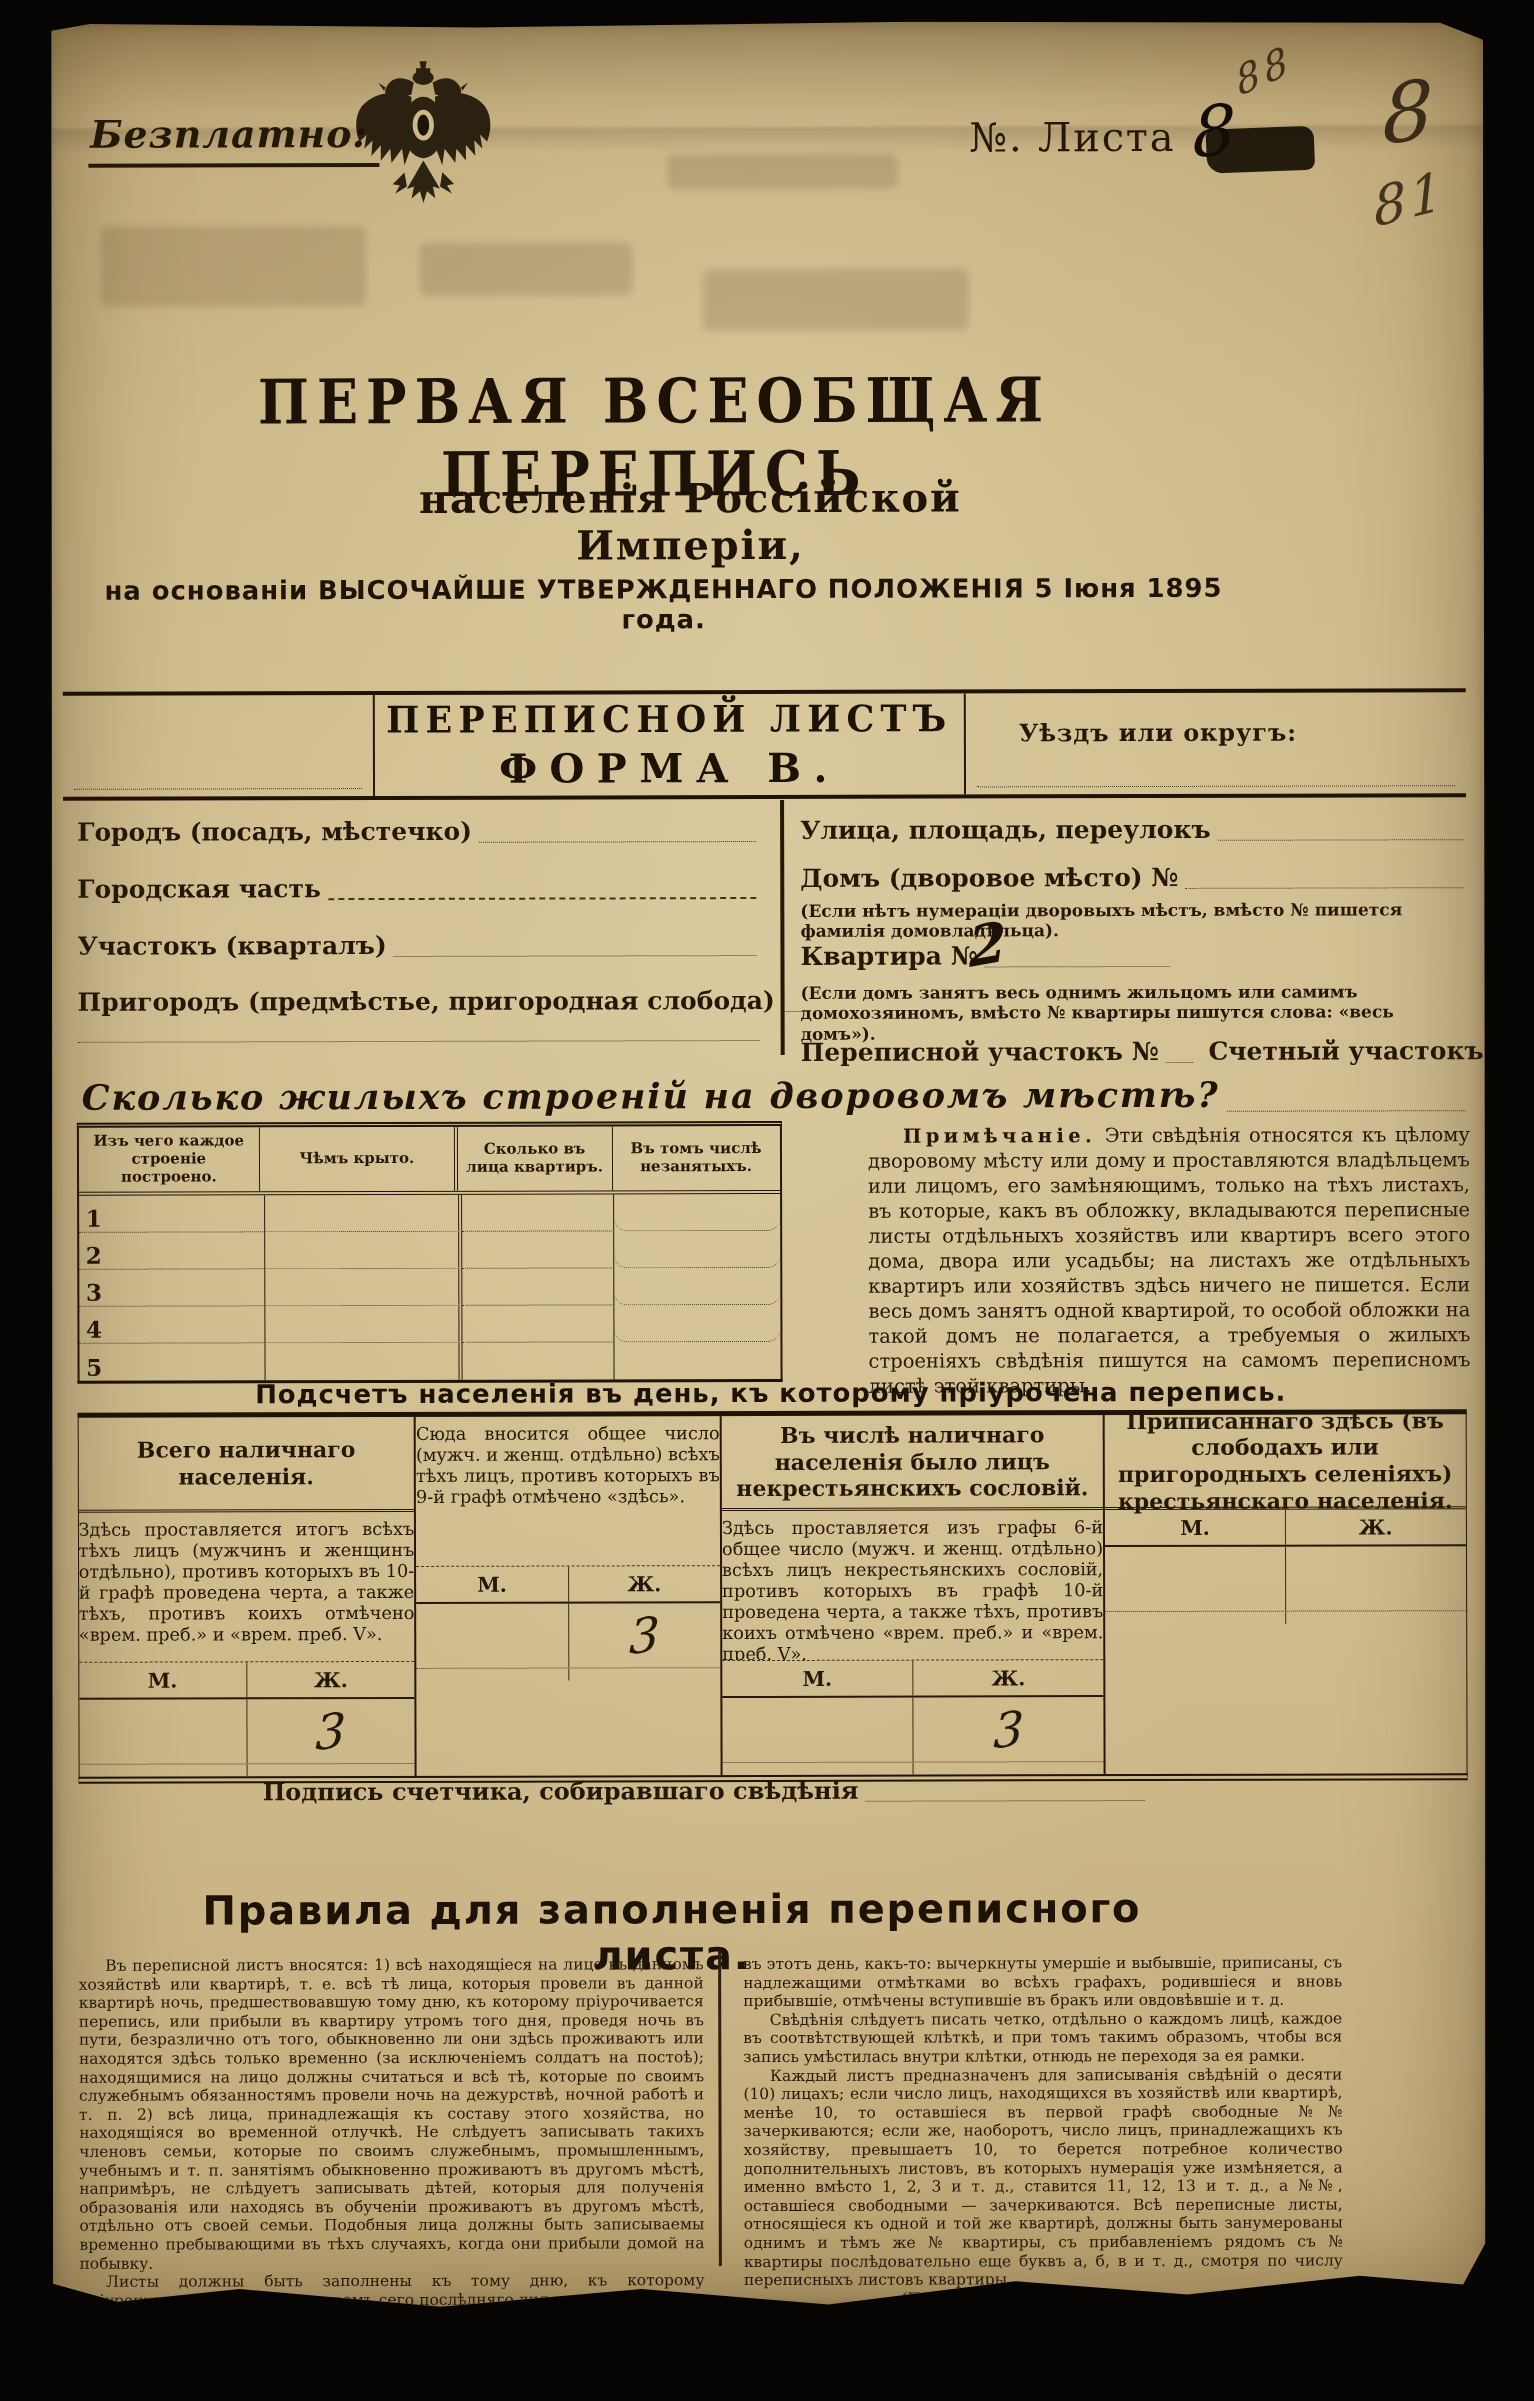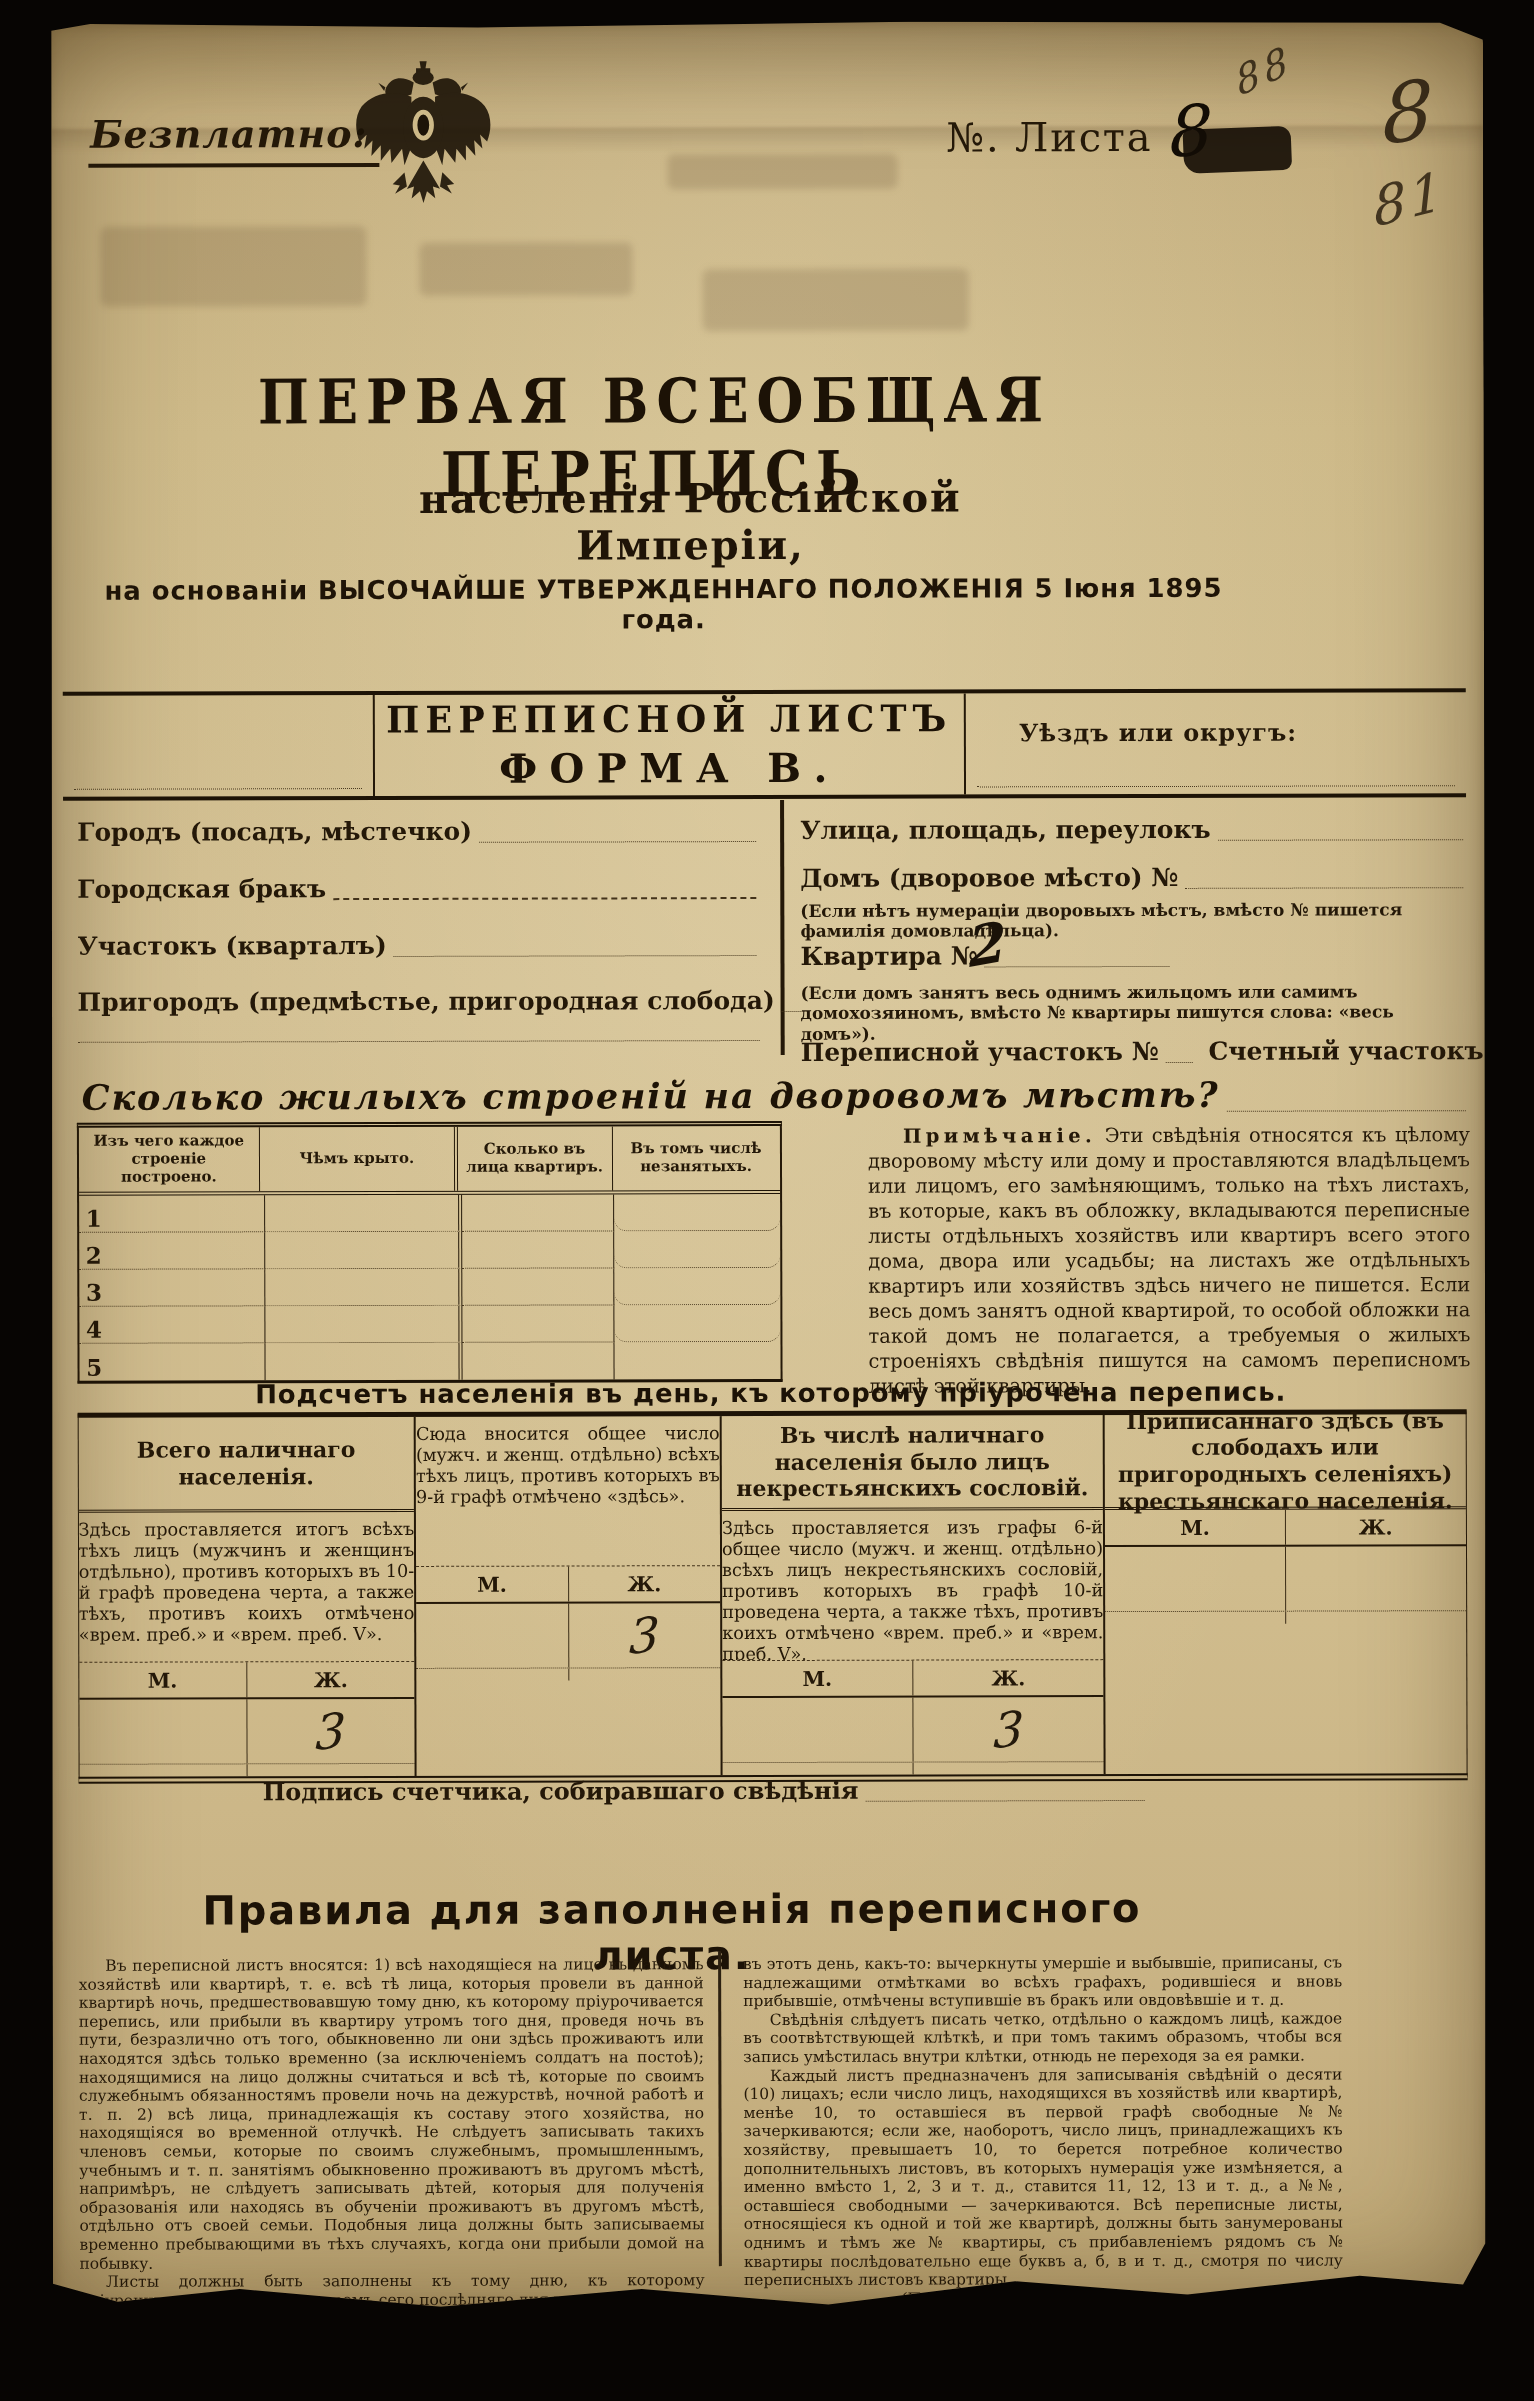--- a/index.html
+++ b/index.html
@@ -26,21 +26,21 @@
 
   .ab{position:absolute;}
   .center{text-align:center;}
   .lead{flex:1 1 auto;border-bottom:1.8px dotted #4a3a20;margin:0 3.5px 3.5px 7px;min-width:26.6px;}
   .lead-dash{border-bottom:2.7px dashed #43331b;}
   .sans{font-family:"DejaVu Sans", sans-serif;}
 
   
   .free{left:41px;top:89px;font-size:38px;font-weight:bold;font-style:italic;
         border-bottom:4.4px solid #241808;padding:0 12.4px 7px 1.8px;letter-spacing:0.9px;}
-  .sheetno{left:899px;top:94px;font-size:40px;letter-spacing:1.8px;white-space:nowrap;}
+  .sheetno{left:922px;top:94px;font-size:40px;letter-spacing:1.8px;white-space:nowrap;}
   .blot{position:absolute;left:237px;top:14px;width:108px;height:44px;background:#170f07;
         border-radius:7px 12.4px 8.9px 16px;transform:rotate(-2deg);opacity:.92;}
   .hw{font-style:italic;color:#2c2010;}
   .hw-sheet{position:absolute;left:223px;top:-23px;font-size:69px;transform:rotate(-6deg) skewX(-6deg);color:#120c05;}
   .corner1{left:1187px;top:28px;font-size:39px;transform:rotate(-24deg) skewX(-12deg);opacity:.85;letter-spacing:5.3px;}
   .corner2{left:1335px;top:46px;font-size:81px;transform:rotate(-8deg) skewX(-8deg);opacity:.9;}
   .corner3{left:1325px;top:149px;font-size:53px;transform:rotate(-14deg) skewX(-10deg);opacity:.85;letter-spacing:3.5px;}
 
   .eagle{left:305px;top:37px;}
 
@@ -187,21 +187,21 @@
     </div>
   </div>
 
   <div class="ab addr-div"></div>
 
   <div class="ab fld fld-l" style="top:795px;">
     <span>Городъ (посадъ, мѣстечко)</span>
       <span class="lead"></span>
   </div>
   <div class="ab fld fld-l" style="top:852px;">
-    <span>Городская бракъ</span>
+    <span>Городская часть</span>
       <span class="lead lead-dash"></span>
   </div>
   <div class="ab fld fld-l" style="top:909px;">
     <span>Участокъ (кварталъ)</span>
       <span class="lead"></span>
   </div>
   <div class="ab fld fld-l" style="top:965px;">
     <span>Пригородъ (предмѣстье, пригородная слобода)</span>
       <span class="lead"></span>
   </div>

